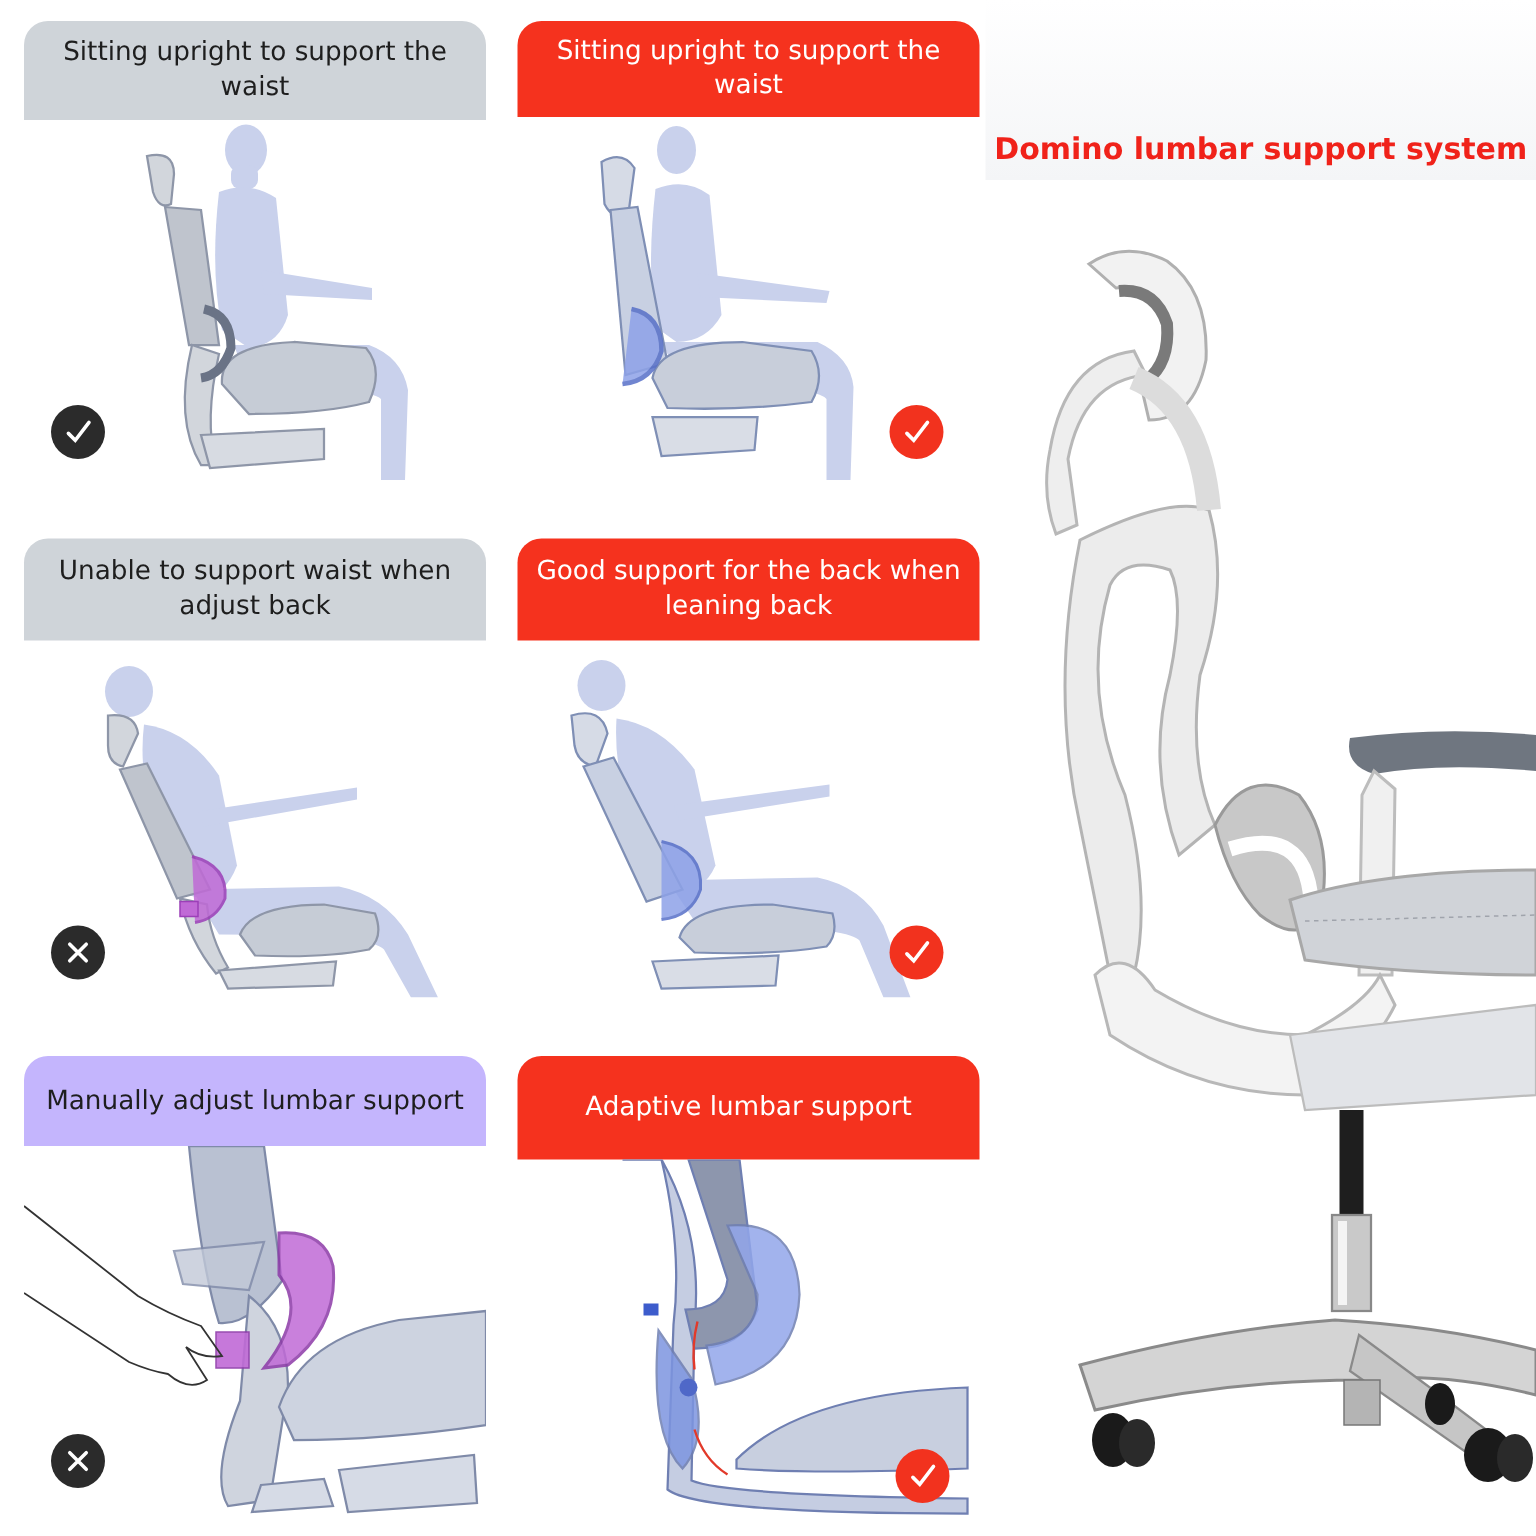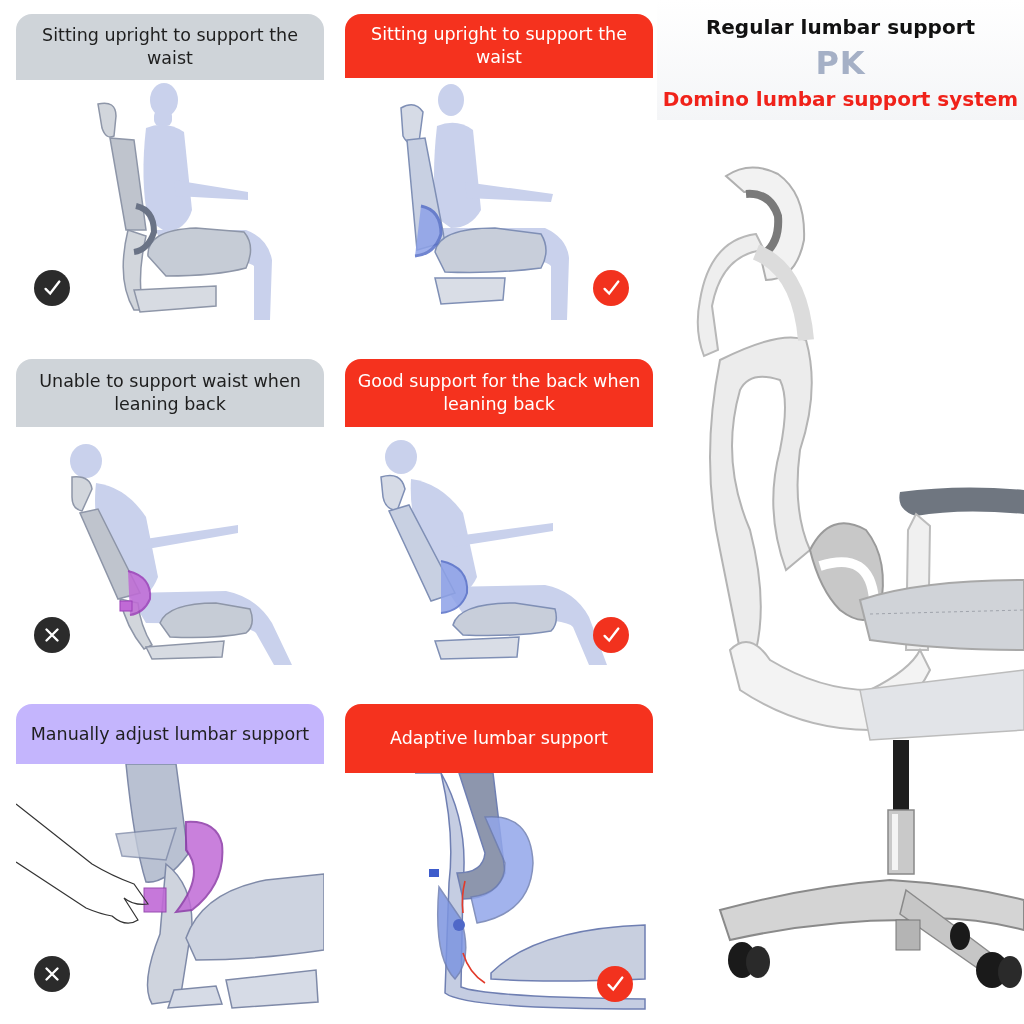--- a/index.html
+++ b/index.html
@@ -94,21 +94,21 @@
     </svg>
   </div>
   <div class="badge badge-red" style="left:248px; top:256px;">
     <svg viewBox="0 0 24 24">
         <path d="M5 13 L10 18 L20 5" fill="none" stroke="#fff" stroke-width="2.6" stroke-linecap="round"></path>
       </svg>
   </div>
 </div>
 
 <div class="panel" style="left:16px; top:359px; height:306px;">
-  <div class="panel-header hdr-gray" style="height:68px;">Unable to support waist when leaning back</div>
+  <div class="panel-header hdr-gray" style="height:68px;">Unable to support waist when adjust back</div>
   <div class="illus" style="top:68px; height:238px;">
     <svg viewBox="0 0 308 238">
       <g fill="#c9d1ec">
         <ellipse cx="70" cy="34" rx="16" ry="17"></ellipse>
         <path d="M80 56 Q110 60 130 90 L142 150 Q132 176 110 170 L88 120 Q76 90 80 56Z"></path>
         <path d="M116 114 L222 98 L222 106 L120 124Z"></path>
         <path d="M112 166 L210 164 Q240 170 256 196 L276 238 L258 238 L240 206 Q232 196 130 196Z"></path>
       </g>
       <g fill="#d2d6dc" stroke="#8e96a8" stroke-width="1.5">
         <path d="M56 50 Q74 48 76 62 L66 84 Q56 82 56 70Z"></path>
@@ -195,22 +195,20 @@
     </svg>
   </div>
   <div class="badge badge-red" style="left:252px; top:262px;">
     <svg viewBox="0 0 24 24">
         <path d="M5 13 L10 18 L20 5" fill="none" stroke="#fff" stroke-width="2.6" stroke-linecap="round"></path>
       </svg>
   </div>
 </div>
 
 <div class="compare">
-  <div class="regular">Regular lumbar support</div>
-  <div class="pk">PK</div>
   <div class="domino">Domino lumbar support system</div>
 </div>
 
 <div class="chair">
   <svg viewBox="0 0 364 894">
 
     <path d="M66 46 Q90 30 118 44 Q146 64 144 110 Q136 150 106 150 L100 124 Q120 110 118 84 Q110 58 84 62Z" fill="#f2f2f2" stroke="#b0b0b0" stroke-width="2"></path>
     <path d="M86 64 Q110 62 118 86 Q120 112 104 124" fill="none" stroke="#7a7a7a" stroke-width="8"></path>
     <path d="M40 170 Q50 110 96 104 L104 120 Q62 124 52 176 L58 220 L44 226 Q34 200 40 170Z" fill="#eeeeee" stroke="#b8b8b8" stroke-width="2"></path>
 

